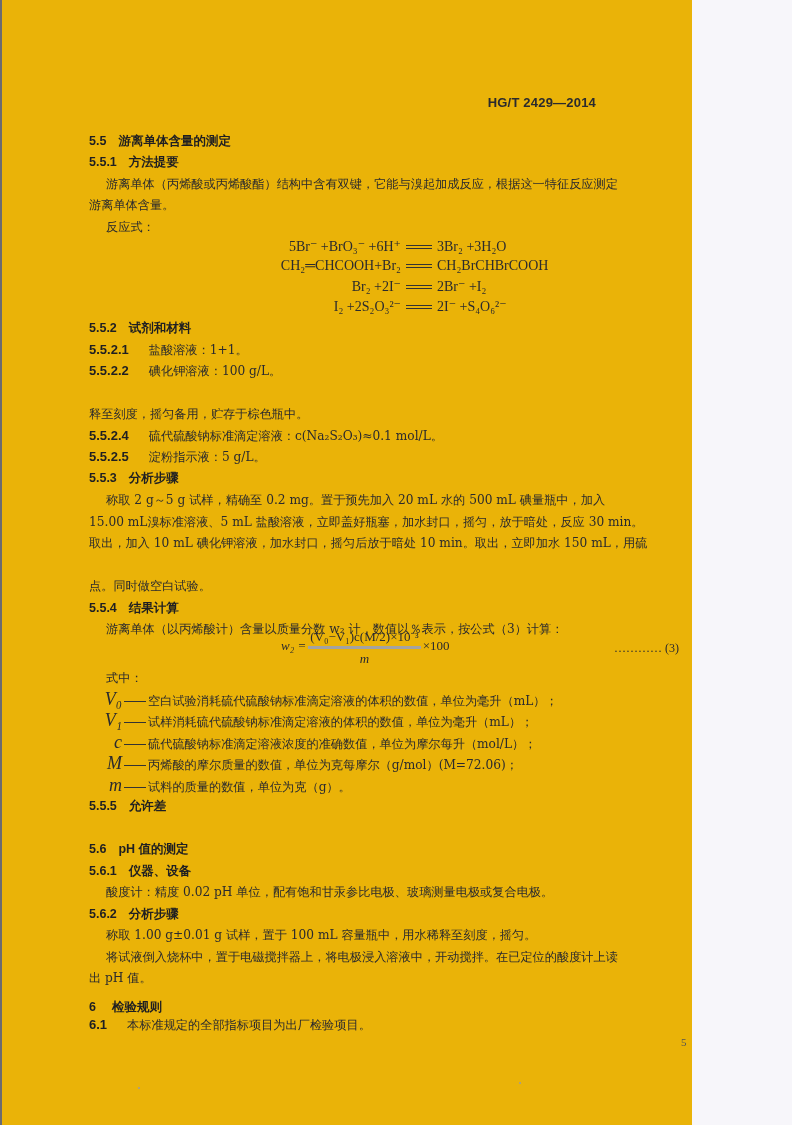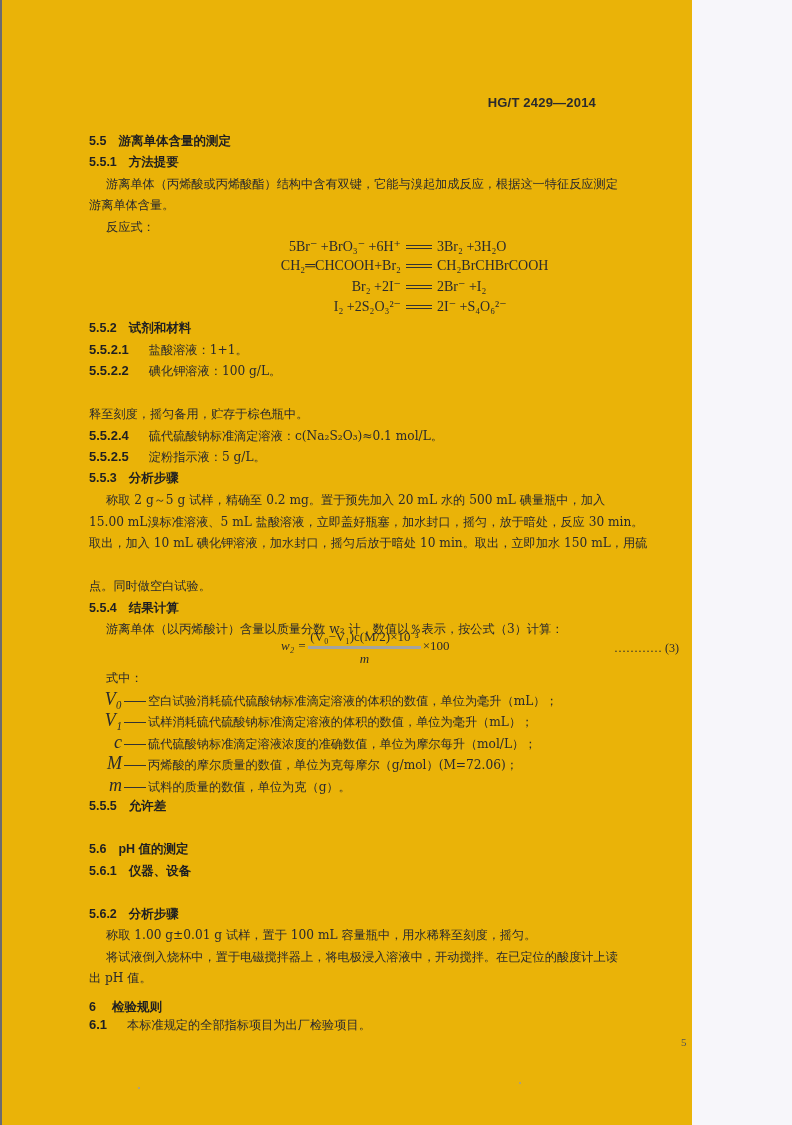--- a/index.html
+++ b/index.html
@@ -122,20 +122,21 @@
   <div class="line h" style="top:798px">
     <span class="num">5.5.5</span><span>允许差</span>
   </div>
 
   <div class="line h" style="top:841px">
     <span class="num">5.6</span><span>pH 值的测定</span>
   </div>
   <div class="line h" style="top:863px">
     <span class="num">5.6.1</span><span>仪器、设备</span>
   </div>
+  <div class="line indent" style="top:884px">酸度计：精度 0.02 pH 单位，配有饱和甘汞参比电极、玻璃测量电极或复合电极。</div>
   <div class="line h" style="top:906px">
     <span class="num">5.6.2</span><span>分析步骤</span>
   </div>
   <div class="line indent" style="top:927px">称取 1.00 g±0.01 g 试样，置于 100 mL 容量瓶中，用水稀释至刻度，摇匀。</div>
   <div class="line indent" style="top:949px">将试液倒入烧杯中，置于电磁搅拌器上，将电极浸入溶液中，开动搅拌。在已定位的酸度计上读</div>
   <div class="line" style="top:970px">出 pH 值。</div>
 
   <div class="line h" style="top:999px">
     <span class="num" style="margin-right:16px">6</span><span>检验规则</span>
   </div>

